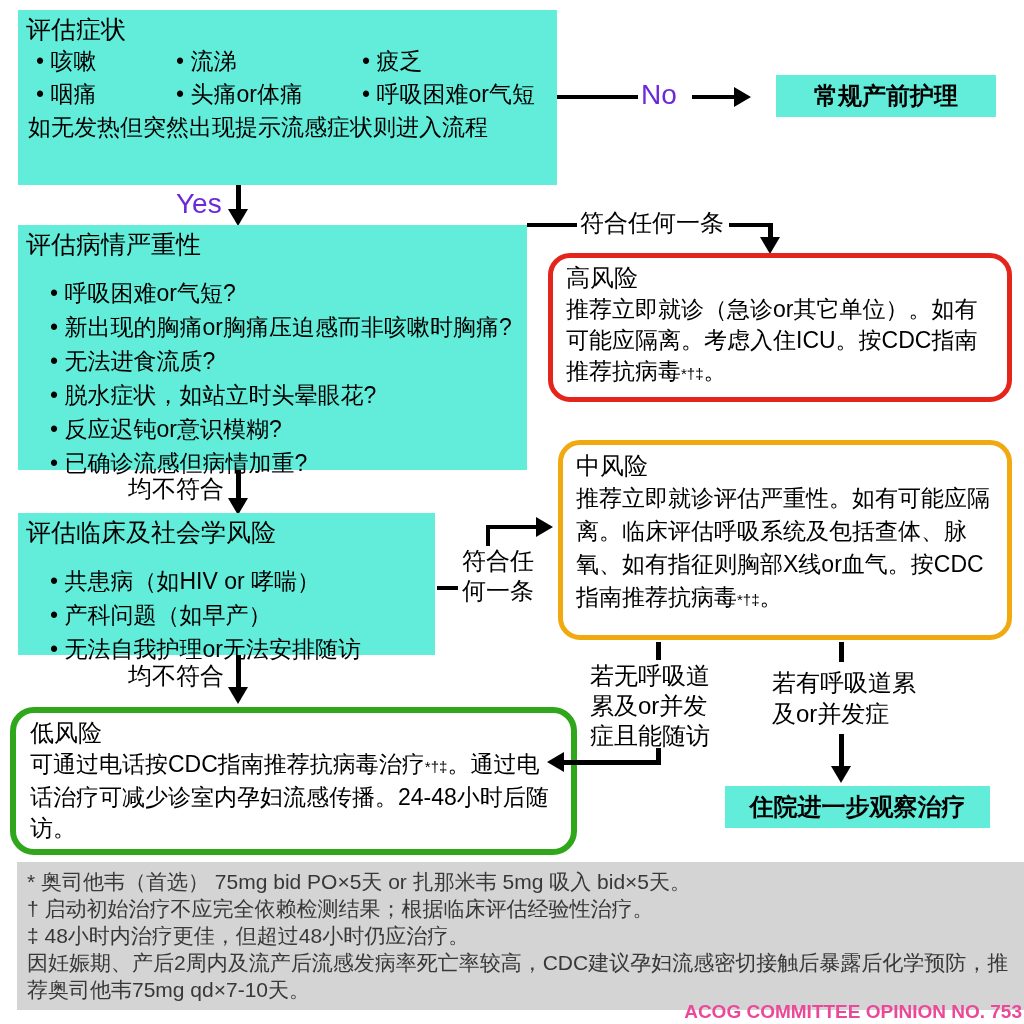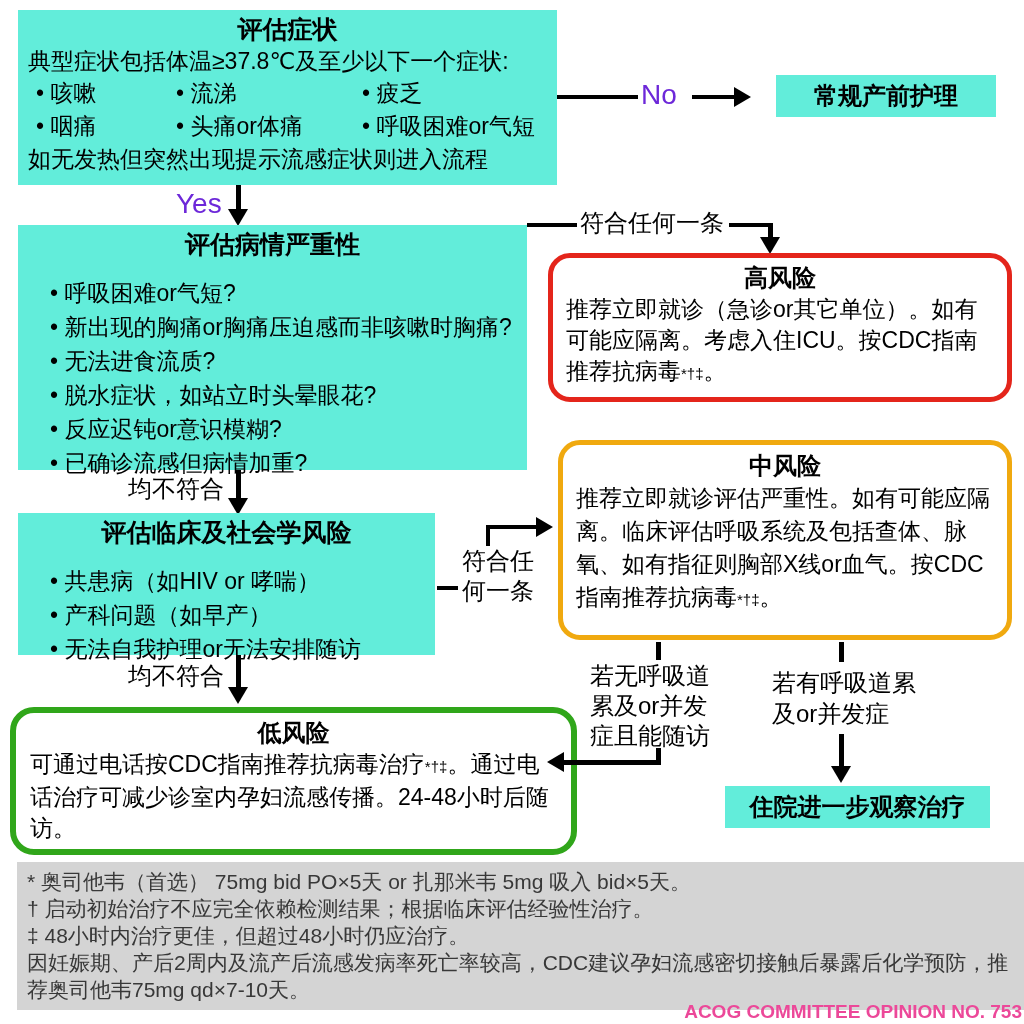--- a/index.html
+++ b/index.html
@@ -1,20 +1,20 @@
 <!DOCTYPE html>
 <html><head>
 <meta charset="utf-8">
 <style>
   html,body{margin:0;padding:0;background:#fff;}
   .canvas{position:relative;width:1024px;height:1024px;background:#fff;overflow:hidden;
           font-family:"Liberation Sans","DejaVu Sans",sans-serif;color:#000;}
   .abs{position:absolute;box-sizing:border-box;}
   .cyan{background:#62EDDA;}
-  .title{font-weight:bold;font-size:25px;text-align:center;line-height:32px;}
+  .title{font-weight:normal;font-size:25px;line-height:32px;}
   .body-text{font-size:23px;line-height:31px;}
   .marker{font-size:15px;}
   ul.flist{margin:16px;padding:0 0 0 8px;list-style:none;}
   ul.flist li{font-size:23px;line-height:34px;white-space:nowrap;}
   ul.flist li::before{content:"• ";}
   ul.flist.wide li::before{content:"•  ";}
   .sym-grid{display:grid;grid-template-columns:140px 186px auto;padding-left:10px;}
   .sym-grid div{font-size:23px;line-height:33px;white-space:nowrap;}
   .sym-grid div::before{content:"• ";}
   .intro{font-size:23px;line-height:32px;white-space:nowrap;padding-left:2px;}
@@ -36,21 +36,20 @@
   .foot p{margin:0;font-size:21px;line-height:27px;}
   .src{position:absolute;font-weight:bold;font-size:19px;color:#ec4899;}
 </style>
 </head>
 <body>
 
 <div class="canvas">
 
   <div class="abs cyan" style="left:18px;top:10px;width:539px;height:175px;padding:3px 8px 0 8px;">
     <div class="title">评估症状</div>
-    <div class="intro">典型症状包括体温≥37.8℃及至少以下一个症状:</div>
     <div class="sym-grid">
       <div>咳嗽</div>
       <div>流涕</div>
       <div>疲乏</div>
       <div>咽痛</div>
       <div>头痛or体痛</div>
       <div>呼吸困难or气短</div>
     </div>
     <div class="note">如无发热但突然出现提示流感症状则进入流程</div>
   </div>

